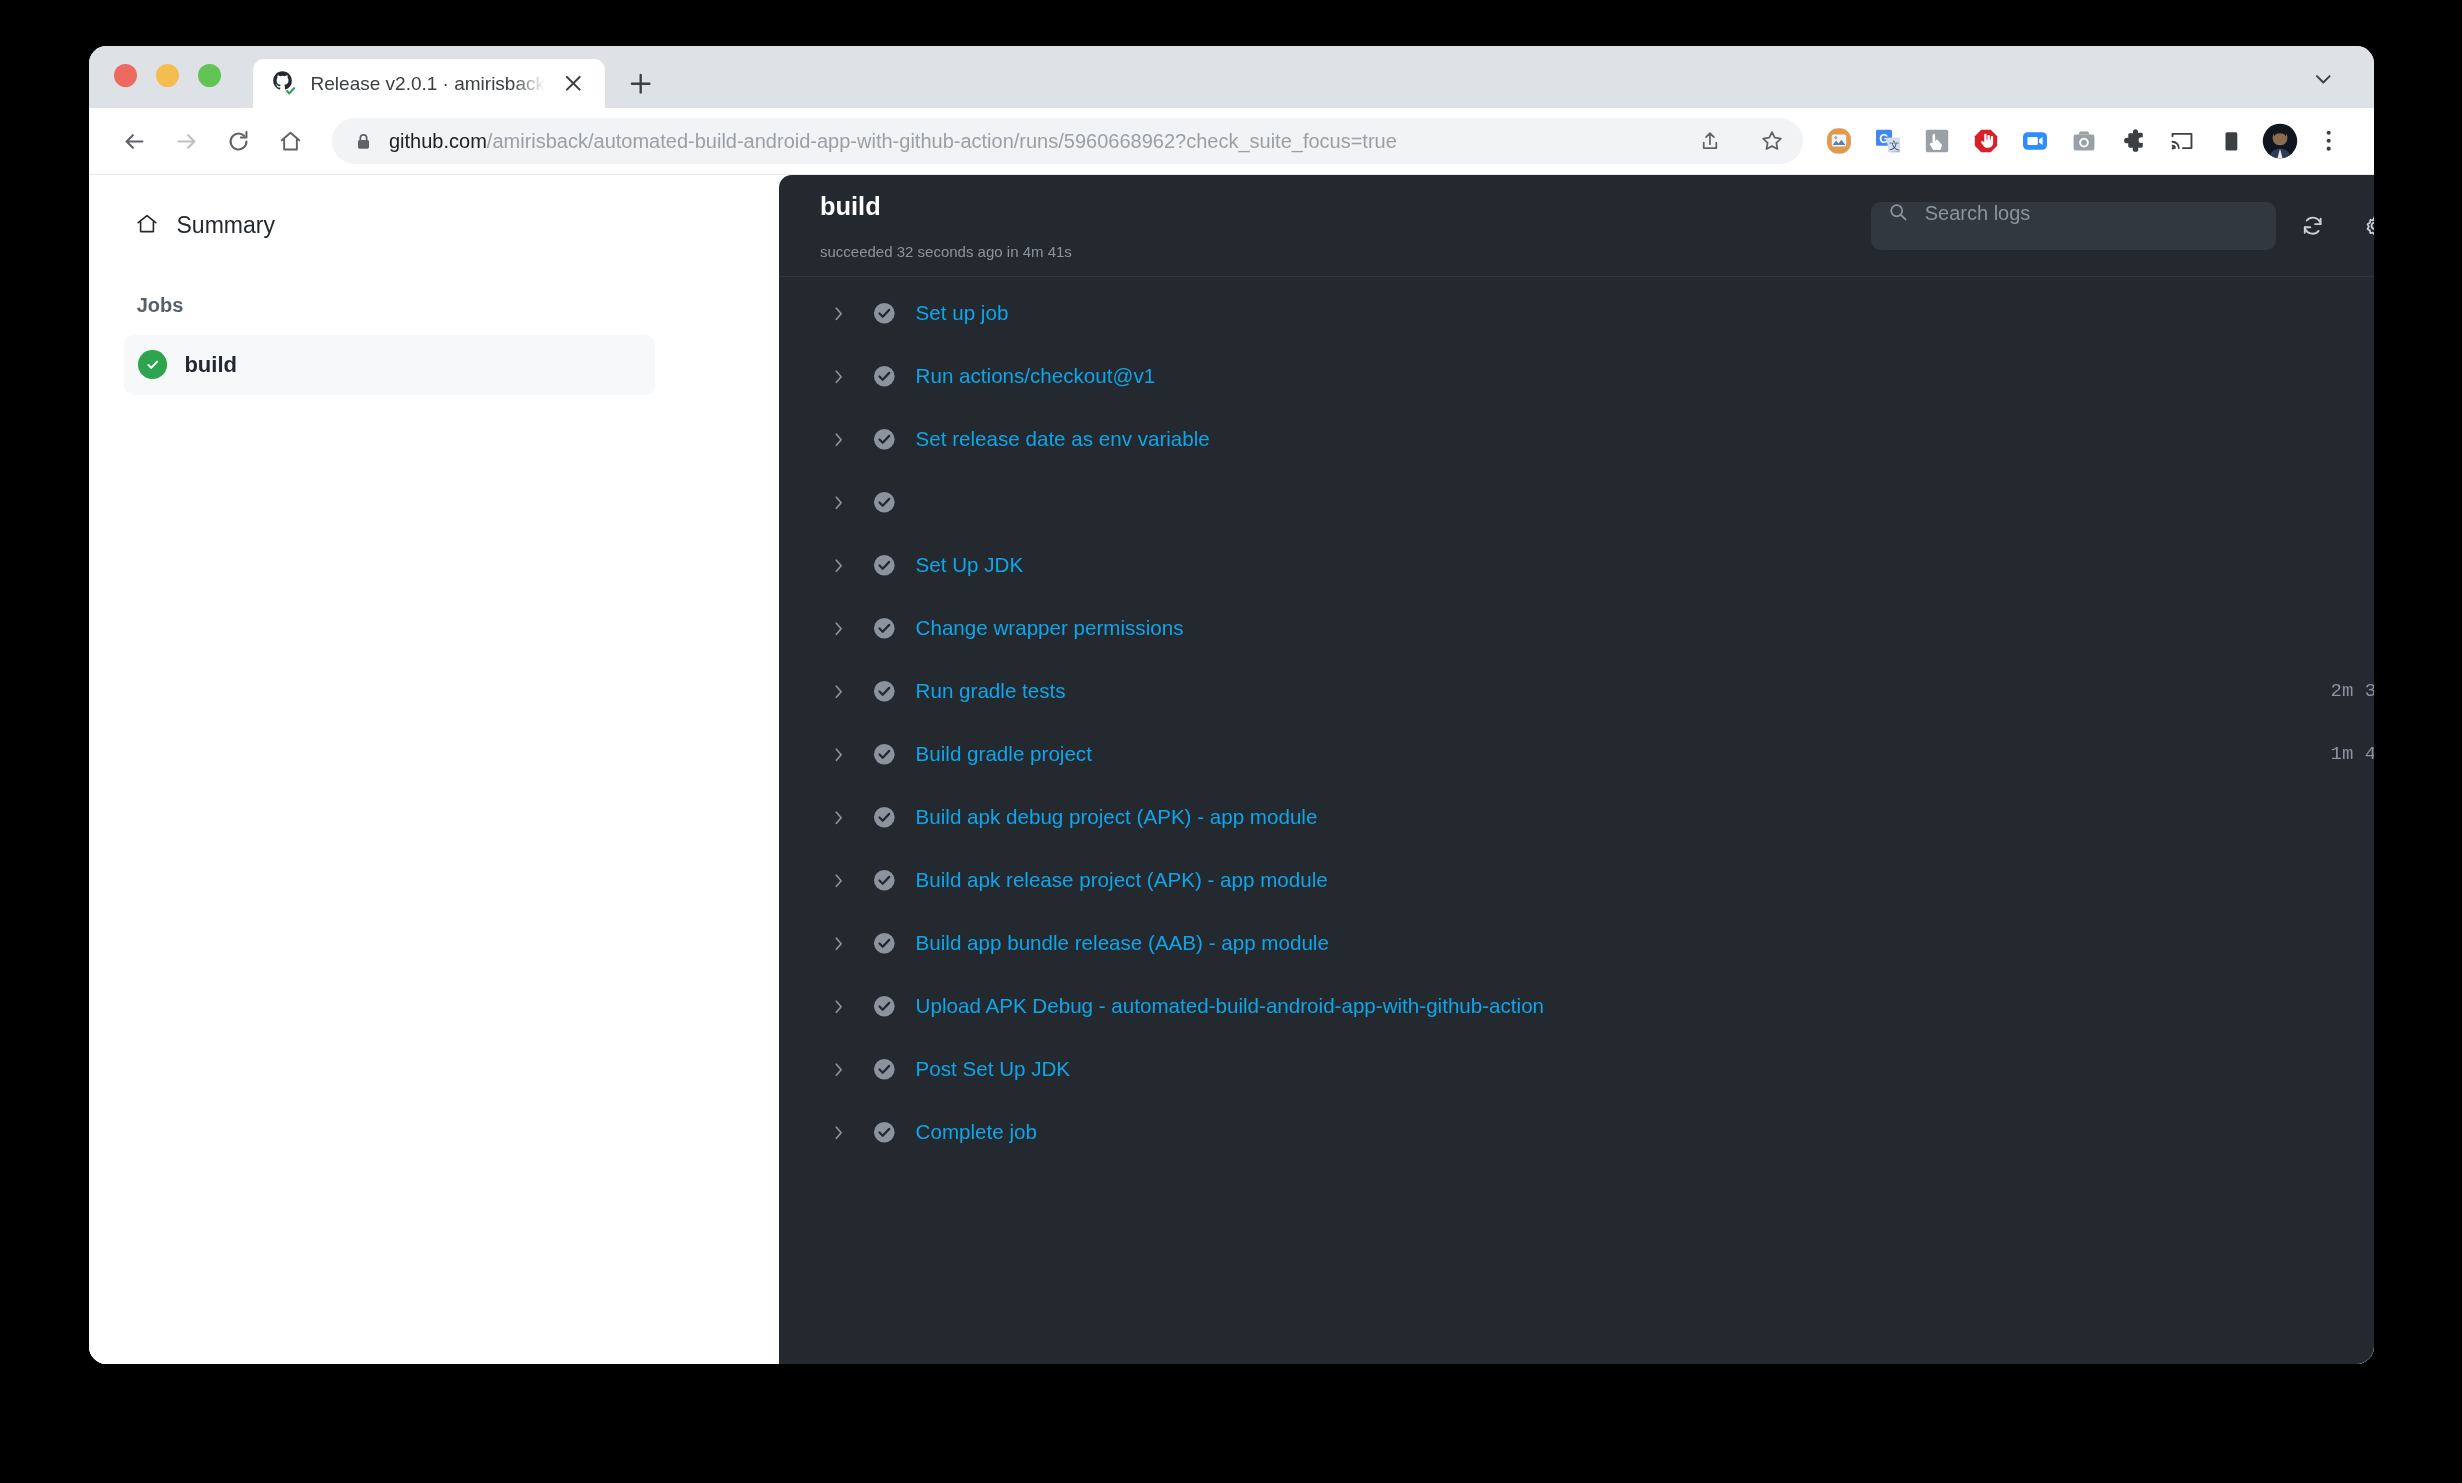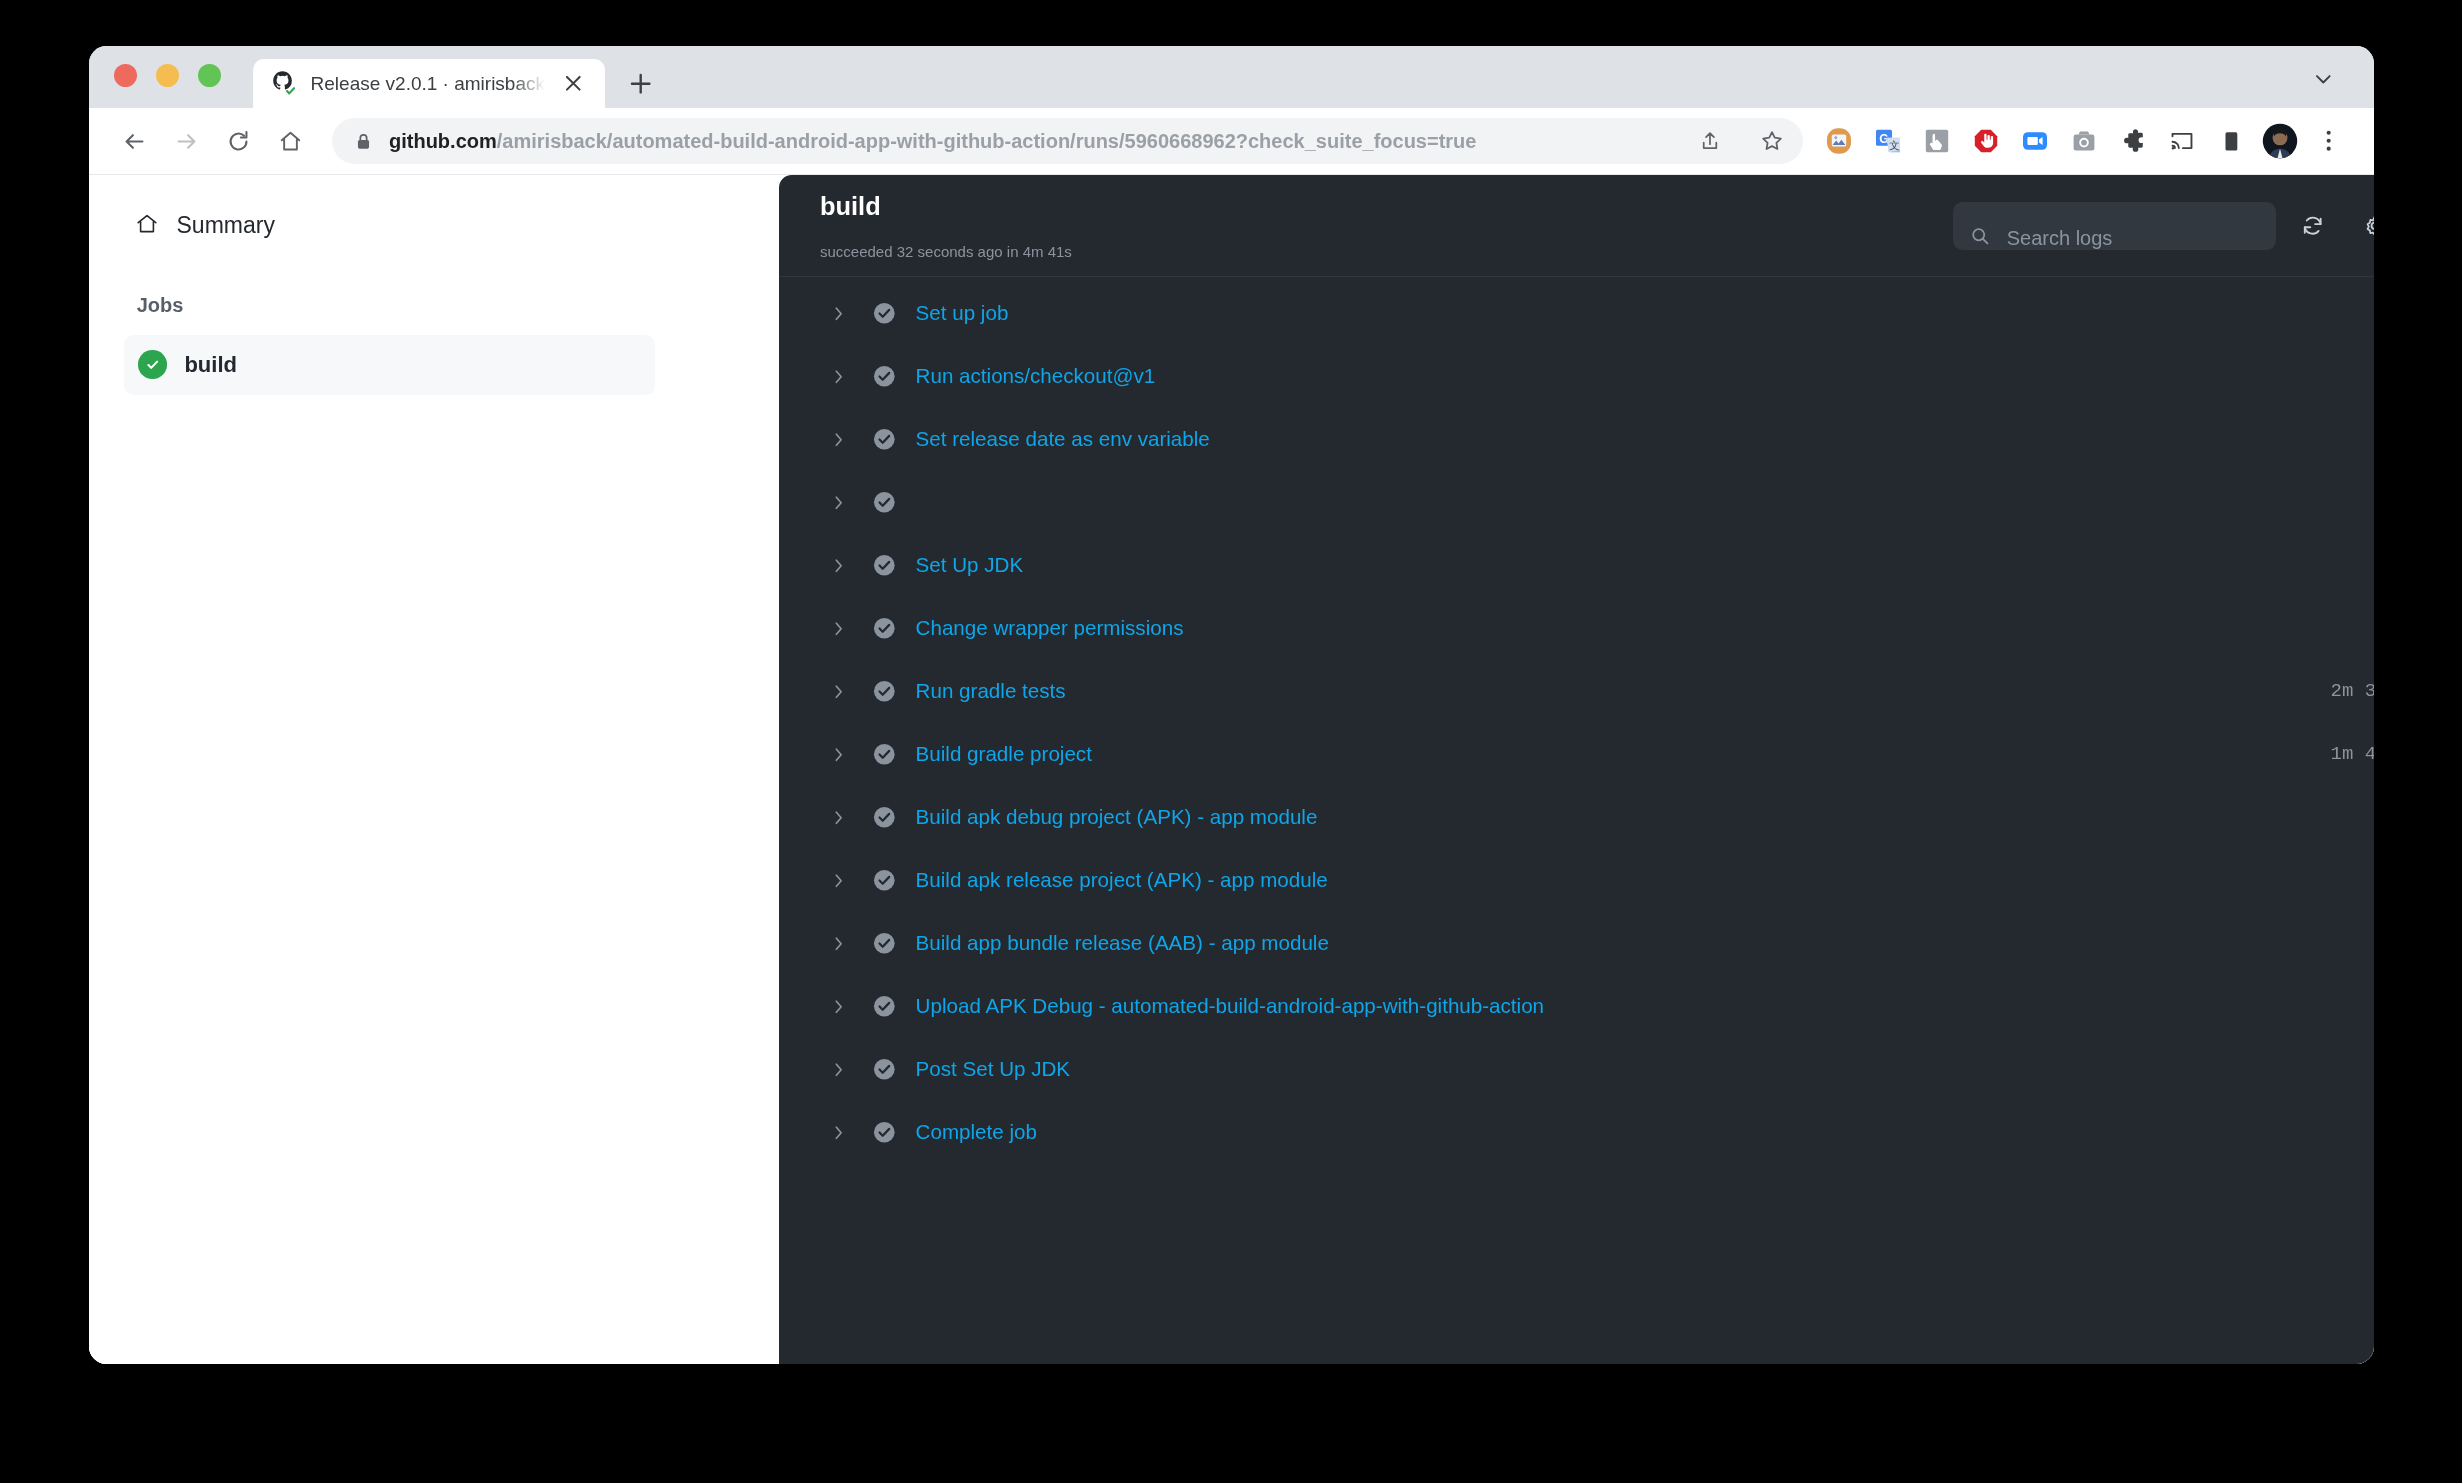--- a/index.html
+++ b/index.html
@@ -117,21 +117,20 @@
     min-width: 0;
   }
   #lock-icon { flex: 0 0 auto; display:flex; align-items:center; color:#5f6368; }
   #url-text {
     flex: 1 1 auto;
     font-size: 20px;
     color: #9aa0a6;
     white-space: nowrap;
     overflow: hidden;
     min-width: 0;
-    font-weight: bold;
   }
   #url-text .url-host { color: #202124; }
   .omni-action {
     width: 46px; height: 46px;
     flex: 0 0 auto;
     display: flex; align-items: center; justify-content: center;
     color: #5f6368;
   }
 
   .ext-icon {
@@ -220,25 +219,25 @@
     font-weight: bold;
     color: #ffffff;
     line-height: 1.25;
   }
   #log-subtitle {
     font-size: 15px;
     color: #8b949e;
     margin-top: 20px;
   }
   #search-logs {
-    width: 323px; height: 48px;
+    width: 405px; height: 48px;
     background: #32383f;
     border-radius: 9.5px;
     display: flex;
-    align-items: flex-end;
+    align-items: flex-start;
     gap: 16px;
     padding: 0 17.5px;
     flex: 0 0 auto;
   }
   #search-logs .ph { font-size: 20px; color: #8b949e; }
   .hdr-icon-btn {
     width: 49px; height: 49px;
     margin-left: 12.7px;
     display: flex; align-items: center; justify-content: center;
     color: #c9d1d9;

